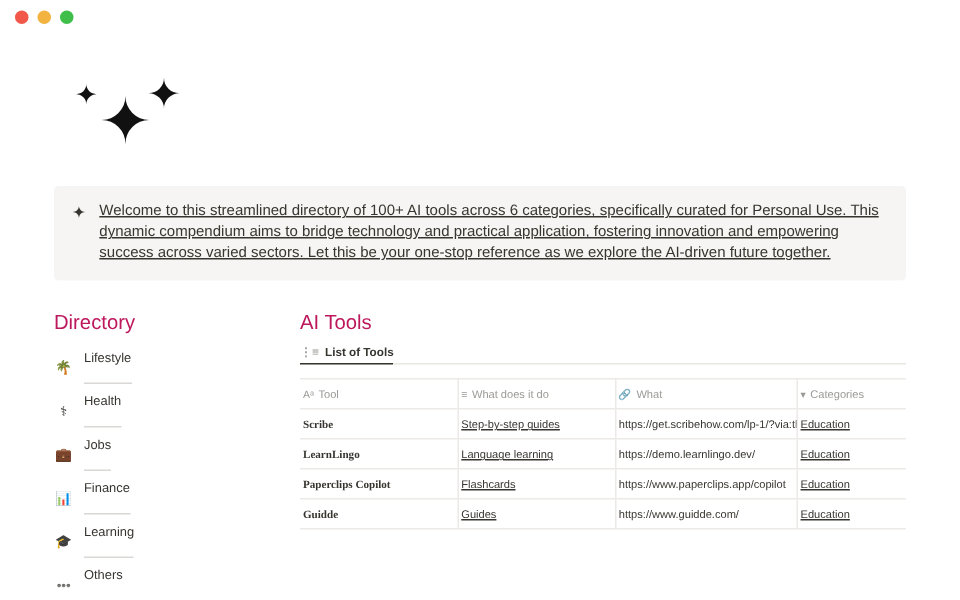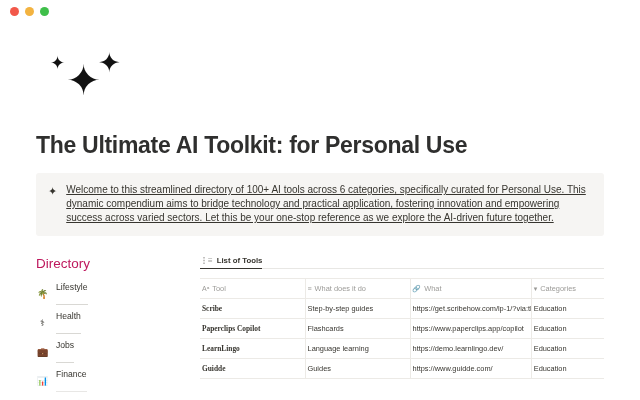--- a/index.html
+++ b/index.html
@@ -166,21 +166,21 @@
     white-space: nowrap;
     text-overflow: clip;
   }
   table.tools th {
     color: #9b9a97;
     font-weight: normal;
     border-top: 1px solid #eceae6;
   }
   table.tools th .hico { margin-right: 3px; font-size: 7px; }
   table.tools td.name { color: #37352f; font-weight: bold; font-size: 7.4px; font-family: Liberation Serif, serif; }
-  table.tools td.plain { color: #37352f; }
+  table.tools td.plain { color: #37352f; text-decoration: underline; }
   table.tools td.link { color: #37352f; }
   table.tools td:last-child, table.tools th:last-child { border-right: none; }
 
   .col-tool { width: 26%; }
   .col-what { width: 26%; }
   .col-link { width: 30%; }
   .col-cat  { width: 18%; }
   .fade {
     position: absolute;
     left: 0; right: 0; bottom: 0;
@@ -201,21 +201,20 @@
   </div>
 
   <div class="content">
 
     <div class="hero-icon">
       <span class="sparkle sp1">✦</span>
       <span class="sparkle sp2">✦</span>
       <span class="sparkle sp3">✦</span>
     </div>
 
-    <div class="page-title">The Ultimate AI Toolkit: for Personal Use</div>
 
     <div class="callout">
       <span class="callout-icon">✦</span>
       <span class="callout-text">Welcome to this streamlined directory of 100+ AI tools across 6 categories, specifically curated for Personal Use. This dynamic compendium aims to bridge technology and practical application, fostering innovation and empowering success across varied sectors. Let this be your one-stop reference as we explore the AI-driven future together.</span>
     </div>
 
     <div class="columns">
 
       <div class="col-left">
         <div class="section-heading">Directory</div>
@@ -248,20 +247,21 @@
 
           <div class="dir-item">
             <span class="ico">•••</span>
             <span class="lbl">Others</span>
           </div>
 
         </div>
       </div>
 
       <div class="col-right">
+        <div class="section-heading">AI Tools</div>
 
         <div class="db-tabs">
           <div class="db-tab">
             <span class="tabico">⋮≡</span>
             <span>List of Tools</span>
           </div>
         </div>
 
         <table class="tools">
           <colgroup>
@@ -279,32 +279,32 @@
             </tr>
           </thead>
           <tbody>
             <tr>
               <td class="name">Scribe</td>
               <td class="plain">Step-by-step guides</td>
               <td class="link">https://get.scribehow.com/lp-1/?via:theresanaifo</td>
               <td class="plain">Education</td>
             </tr>
             <tr>
+              <td class="name">LearnLingo</td>
+              <td class="plain">Language learning</td>
+              <td class="link">https://demo.learnlingo.dev/</td>
+              <td class="plain">Education</td>
+            </tr>
+            <tr>
               <td class="name">Paperclips Copilot</td>
               <td class="plain">Flashcards</td>
               <td class="link">https://www.paperclips.app/copilot</td>
               <td class="plain">Education</td>
             </tr>
             <tr>
-              <td class="name">LearnLingo</td>
-              <td class="plain">Language learning</td>
-              <td class="link">https://demo.learnlingo.dev/</td>
-              <td class="plain">Education</td>
-            </tr>
-            <tr>
               <td class="name">Guidde</td>
               <td class="plain">Guides</td>
               <td class="link">https://www.guidde.com/</td>
               <td class="plain">Education</td>
             </tr>
 
           </tbody>
         </table>
 
       </div>

